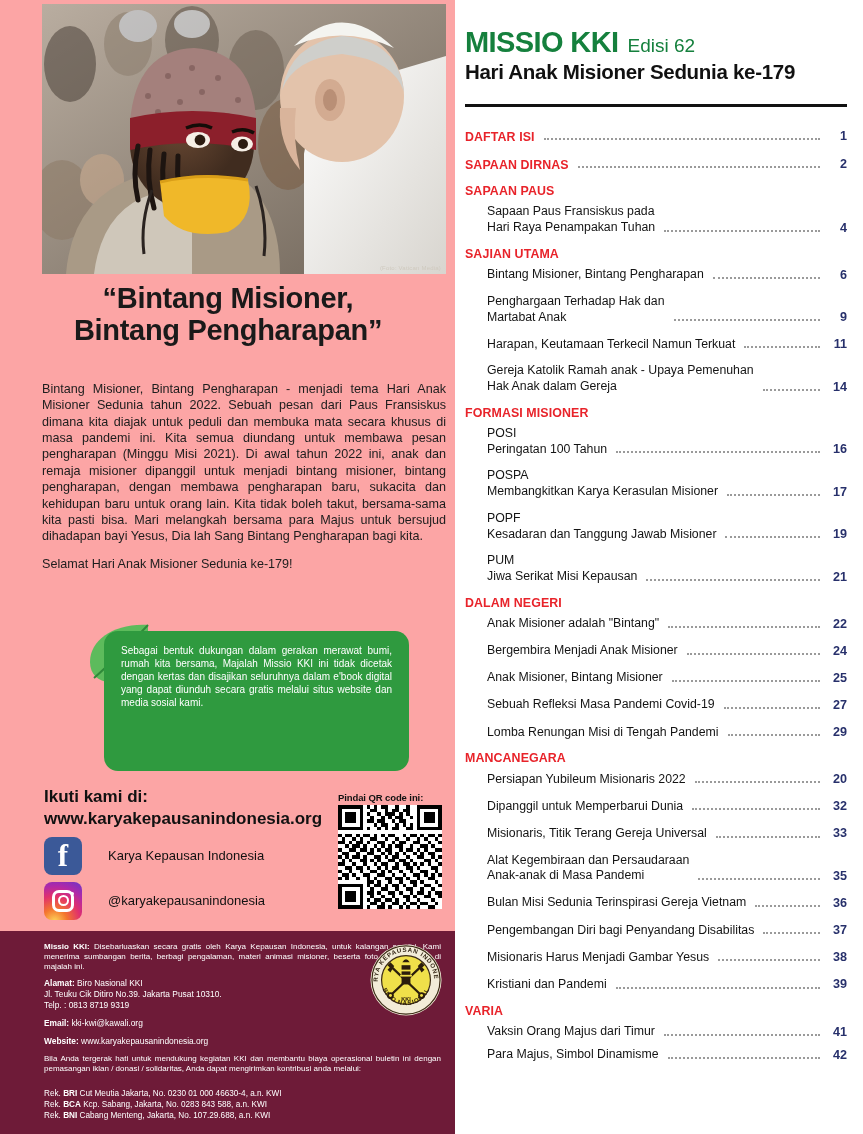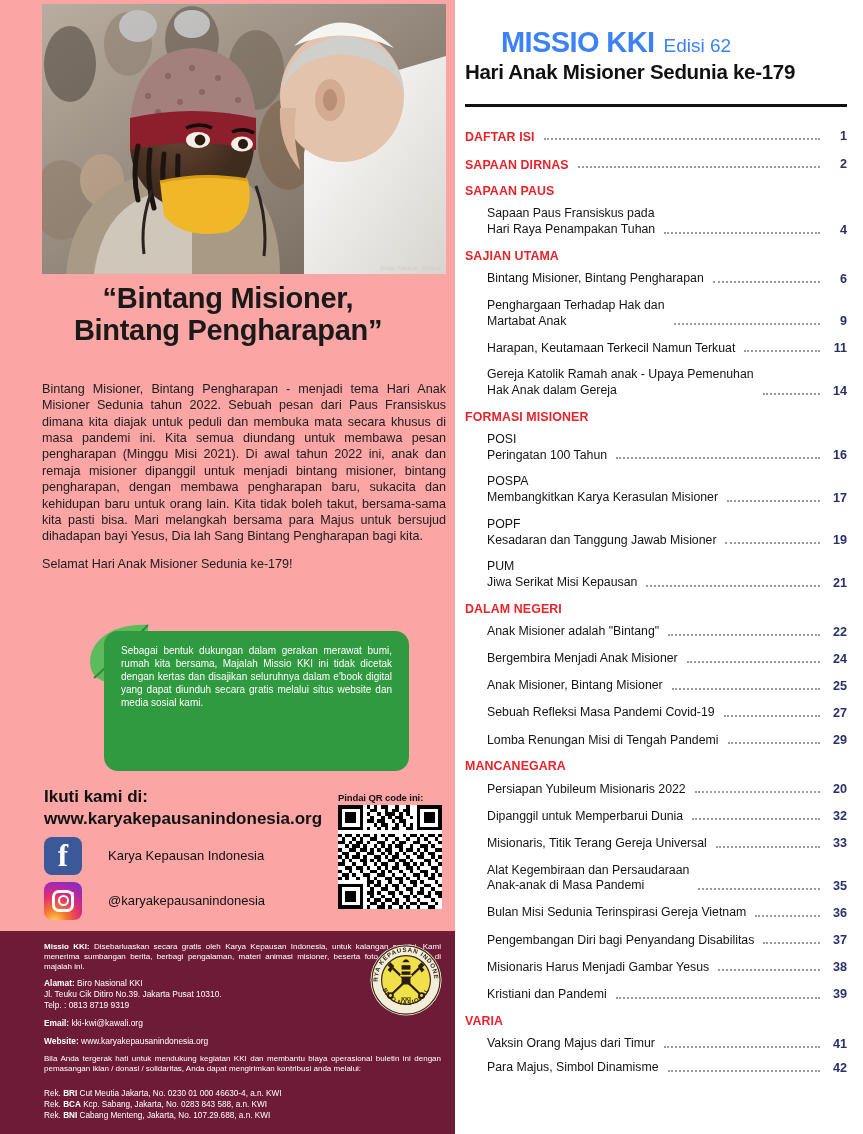--- a/index.html
+++ b/index.html
@@ -101,33 +101,33 @@
   .footer .addr{font-size:8.4px;line-height:1.3;margin:0 0 7px 0;}
   .footer .rek{font-size:8.2px;line-height:1.35;margin:0;}
   .seal{position:absolute;right:12px;top:12px;width:74px;height:74px;}
 
   
   .right{
     position:relative;width:408px;height:1134px;background:#fff;
     box-sizing:border-box;padding:0 18px 0 10px;
   }
   .masthead{position:absolute;left:10px;top:28px;width:380px;}
-  .mast-1{font-size:29px;font-weight:bold;color:#3b82f6;letter-spacing:-.6px;line-height:1;margin-left:36px;}
+  .mast-1{font-size:29px;font-weight:bold;color:#15803d;letter-spacing:-.6px;line-height:1;}
   .mast-1 .ed{font-size:19px;font-weight:normal;letter-spacing:0;margin-left:9px;}
   .mast-2{font-size:20.5px;font-weight:bold;color:#111;line-height:1.16;margin-top:3px;letter-spacing:-.3px;}
   .rule{position:absolute;left:10px;top:104px;width:382px;height:3px;background:#111;}
 
   .toc{position:absolute;left:10px;top:128px;width:382px;}
   .sec{
     font-size:12.4px;font-weight:bold;color:#e8232a;
     letter-spacing:.1px;margin:0 0 6px 0;
   }
   .sec.gap{margin-top:1px;}
 
-  .entry{display:flex;align-items:flex-end;margin:8px 0 11px 0;}
+  .entry{display:flex;align-items:flex-end;margin:0 0 11px 0;}
   .entry.ind{padding-left:22px;}
   .entry.tight{margin-bottom:7px;}
   .etitle{
     font-size:12.3px;color:#141414;line-height:1.28;
     white-space:pre-line;flex:0 1 auto;
   }
   .dots{
     flex:1 1 auto;margin:0 7px 4px 9px;height:2px;min-width:22px;
     border-bottom:2px dotted #9a9a9a;
   }

